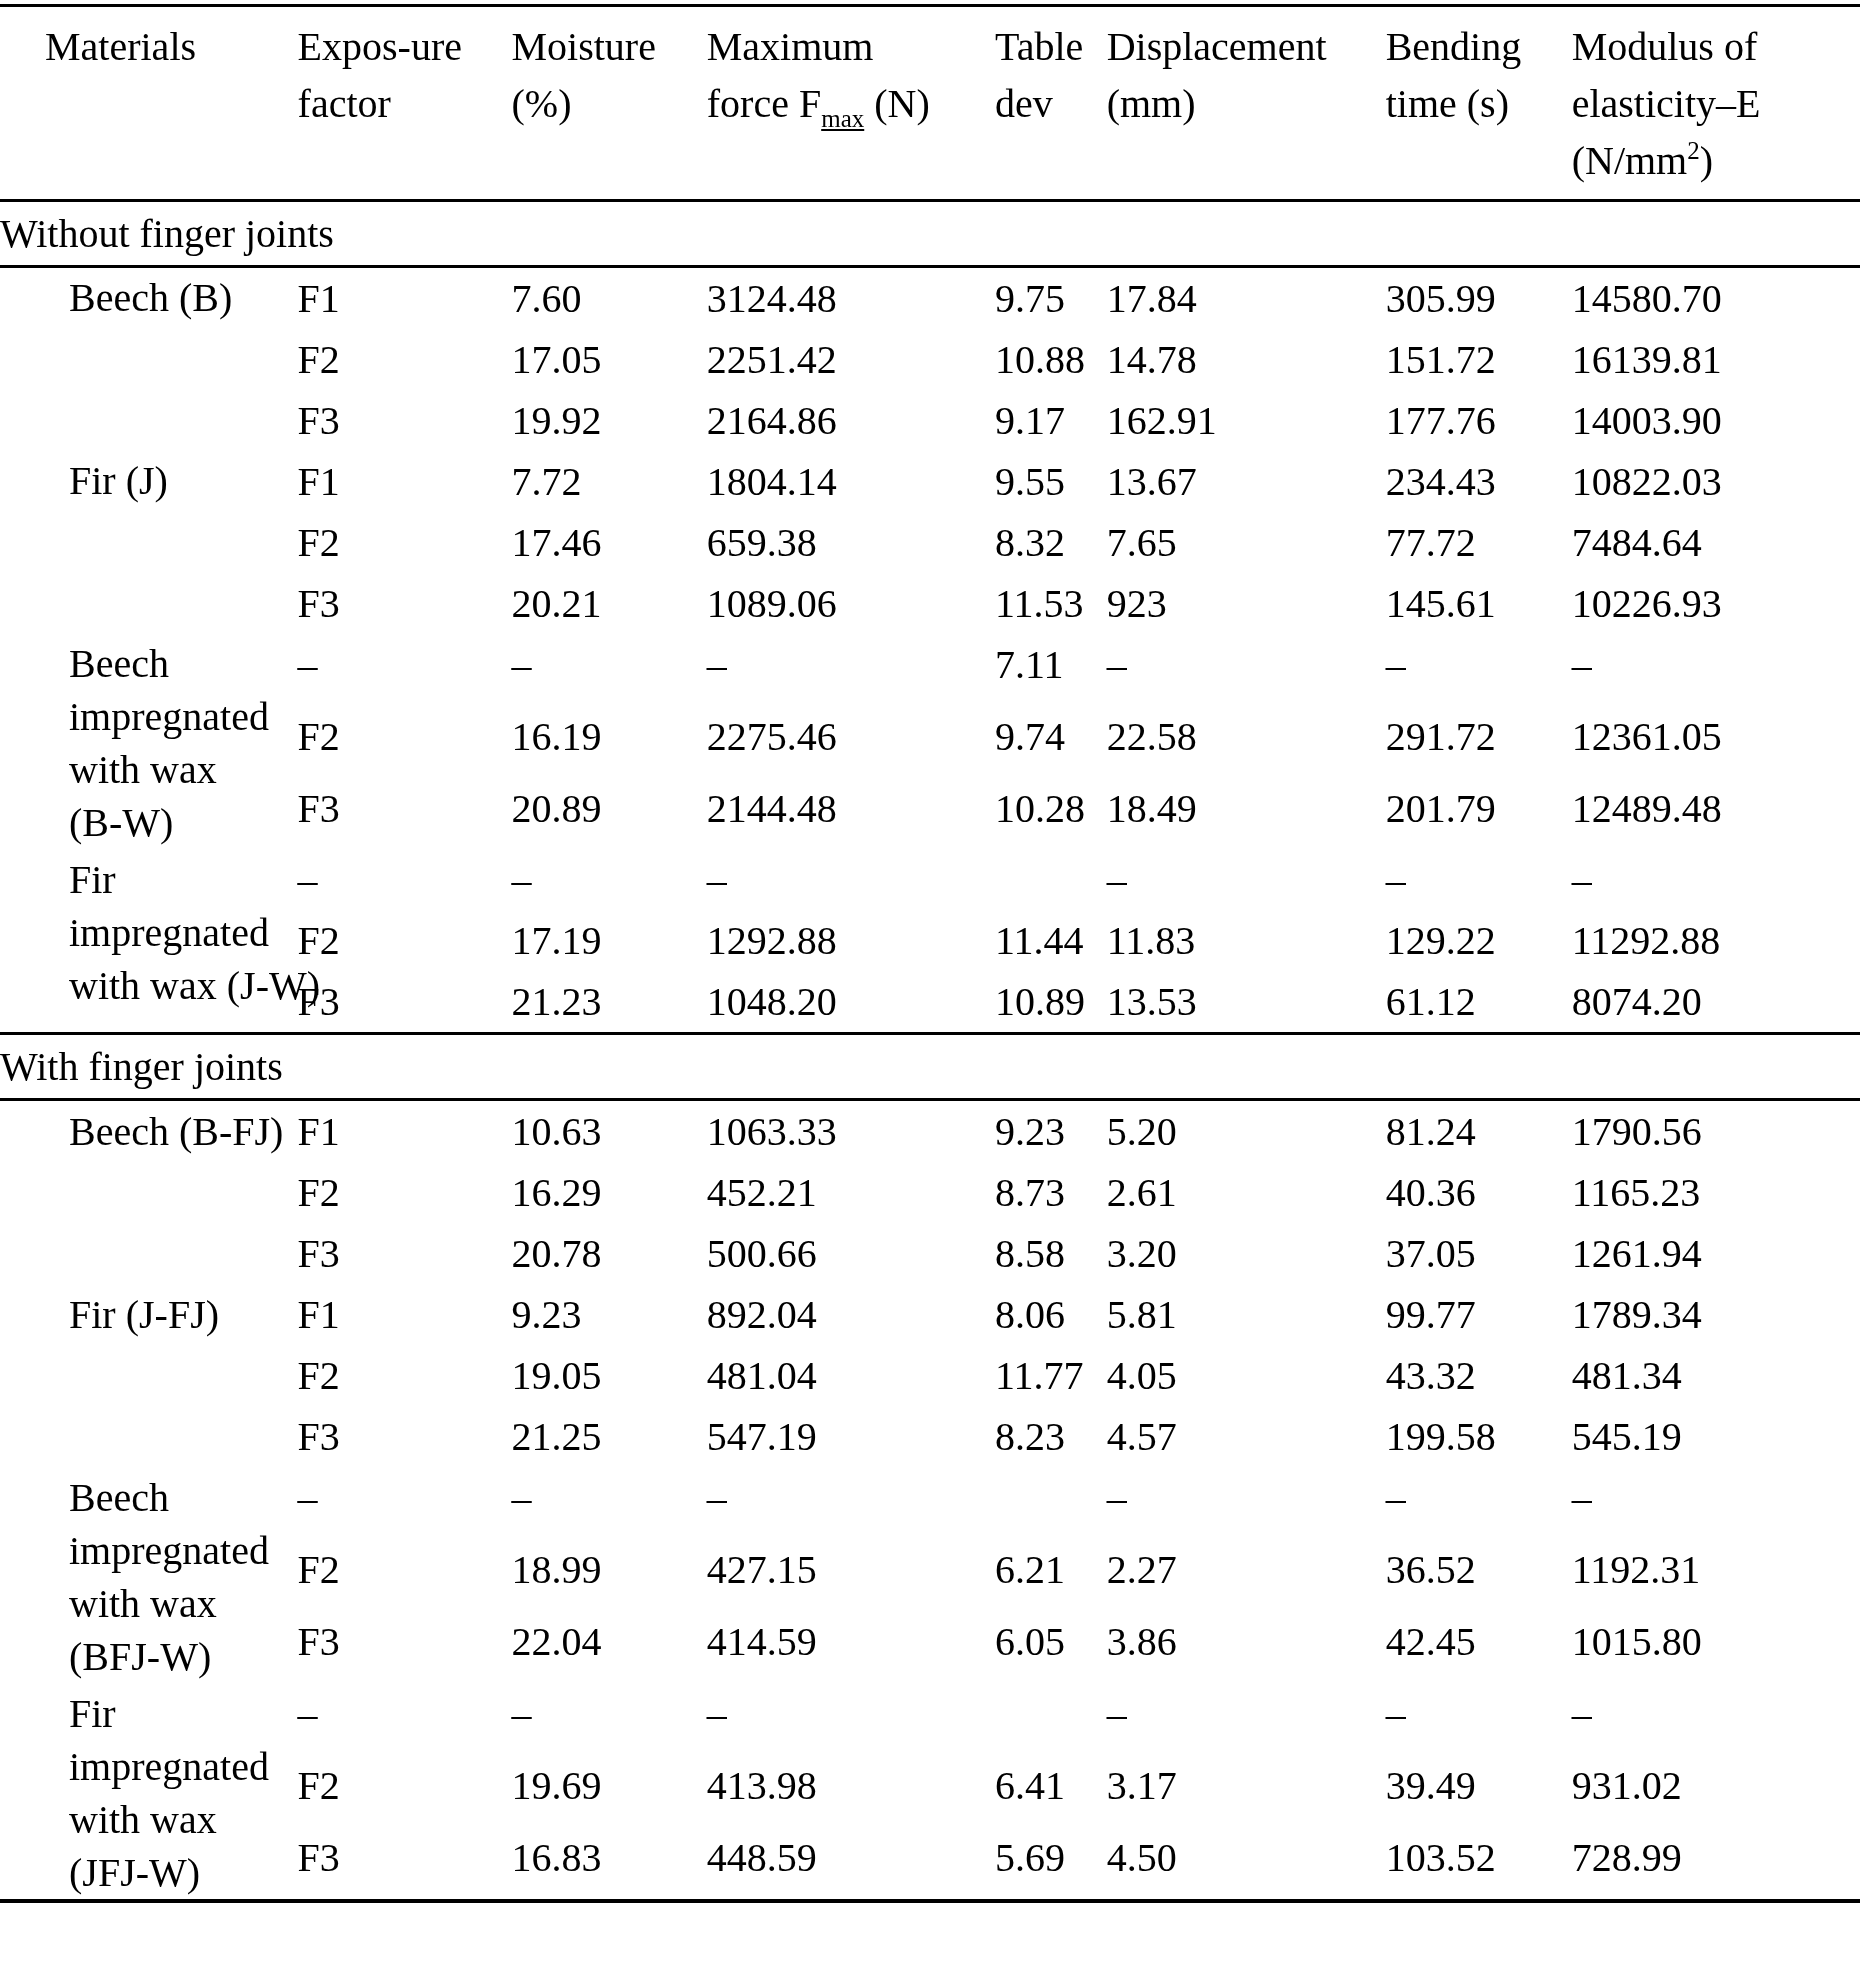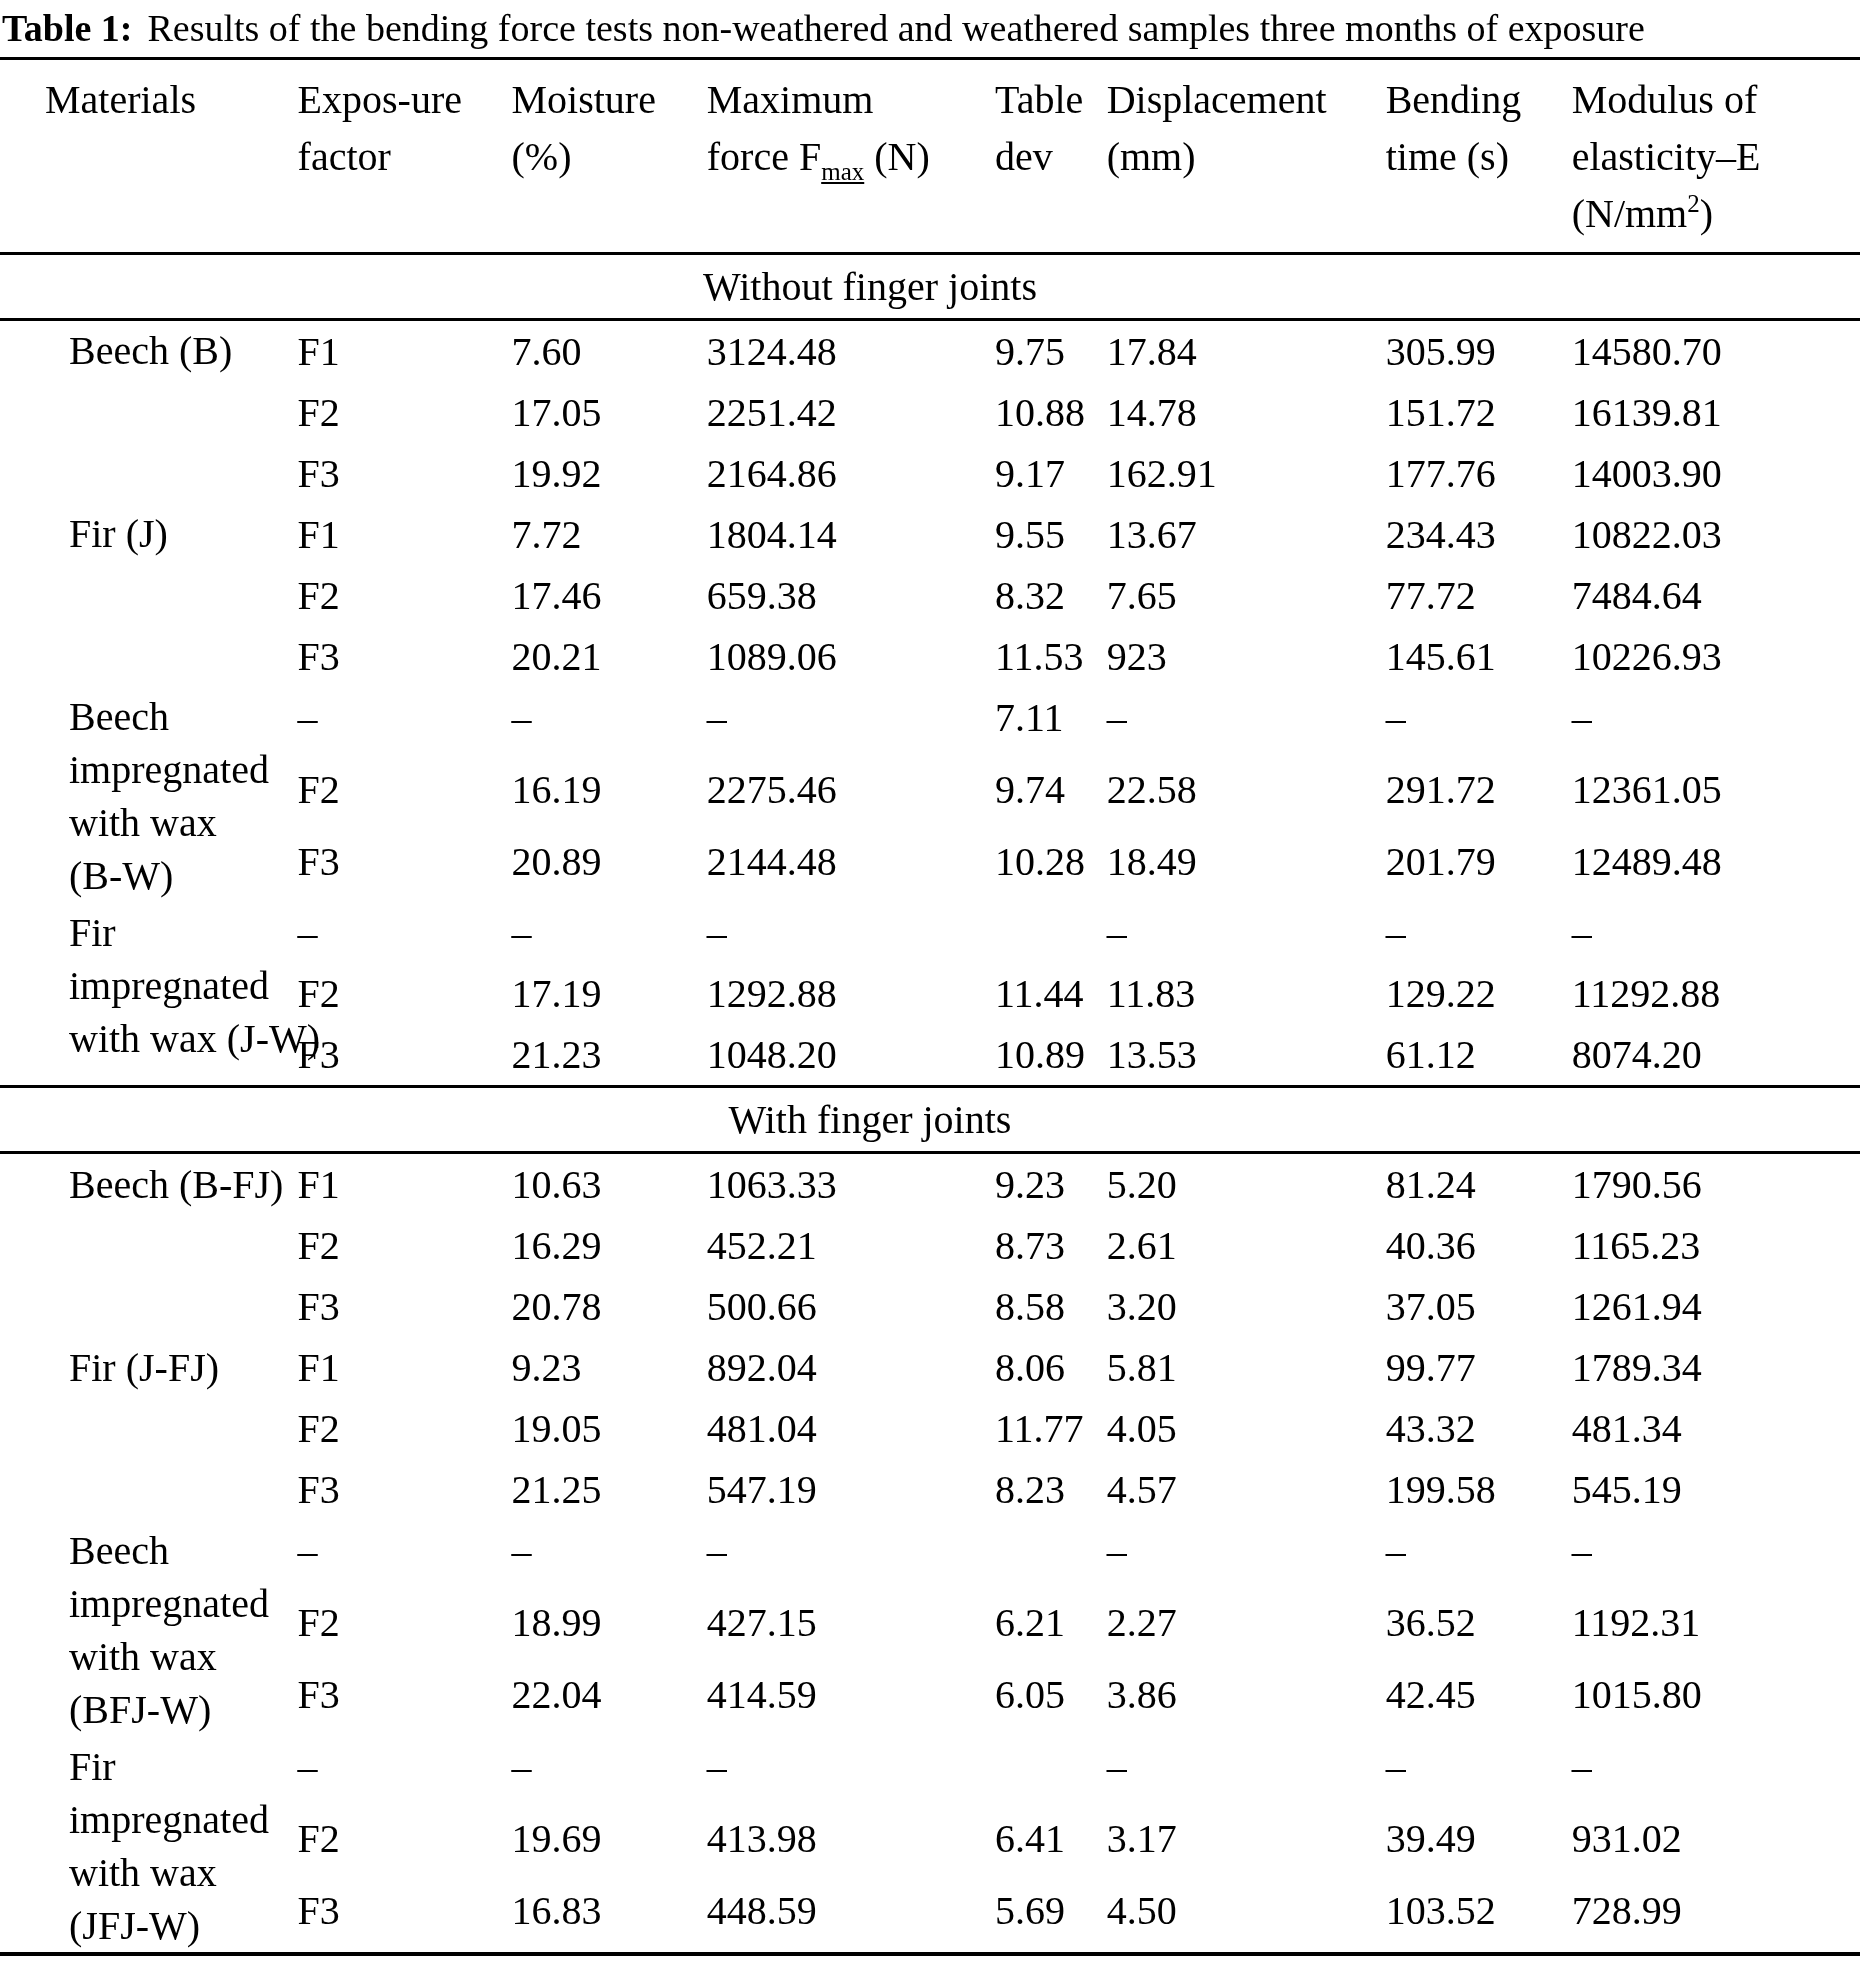--- a/index.html
+++ b/index.html
@@ -42,21 +42,21 @@
     padding-top: 11.4px;
     padding-bottom: 9.5px;
     border-bottom: 3.8px solid #000000;
   }
   thead th:first-child, td.material-cell { padding-left: 45px; }
   .hl { display: block; }
 
   td.section-cell {
     border-top: 3.8px solid #000000;
     border-bottom: 3.8px solid #000000;
-    text-align: center;
+    text-align: left;
     height: 63px;
     line-height: 63px;
     padding-right: 120px;
   }
   td.cell {
     height: 61px;
     line-height: 61px;
     white-space: nowrap;
   }
   td.material-cell { padding-top: 3.8px; }
@@ -76,23 +76,20 @@
     position: relative;
     top: -15px;
     line-height: 0;
   }
 </style>
 </head>
 <body>
 
 <div class="page">
 
-  <div class="caption">
-    <span class="caption-label">Table 1:</span><span class="caption-text">Results of the bending force tests non-weathered and weathered samples three months of exposure</span>
-  </div>
 
   <table class="results">
     <colgroup>
       <col style="width:16%">
       <col style="width:11.5%">
       <col style="width:10.5%">
       <col style="width:15.5%">
       <col style="width:6%">
       <col style="width:15%">
       <col style="width:10%">

